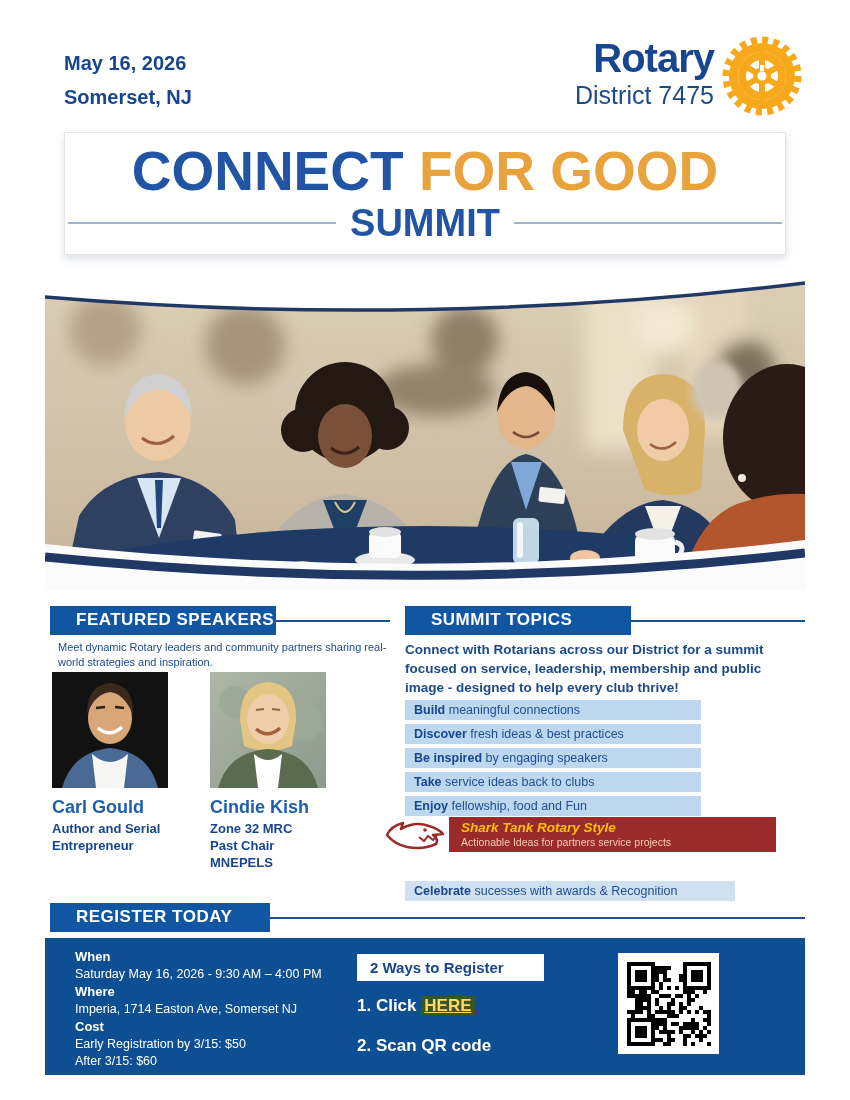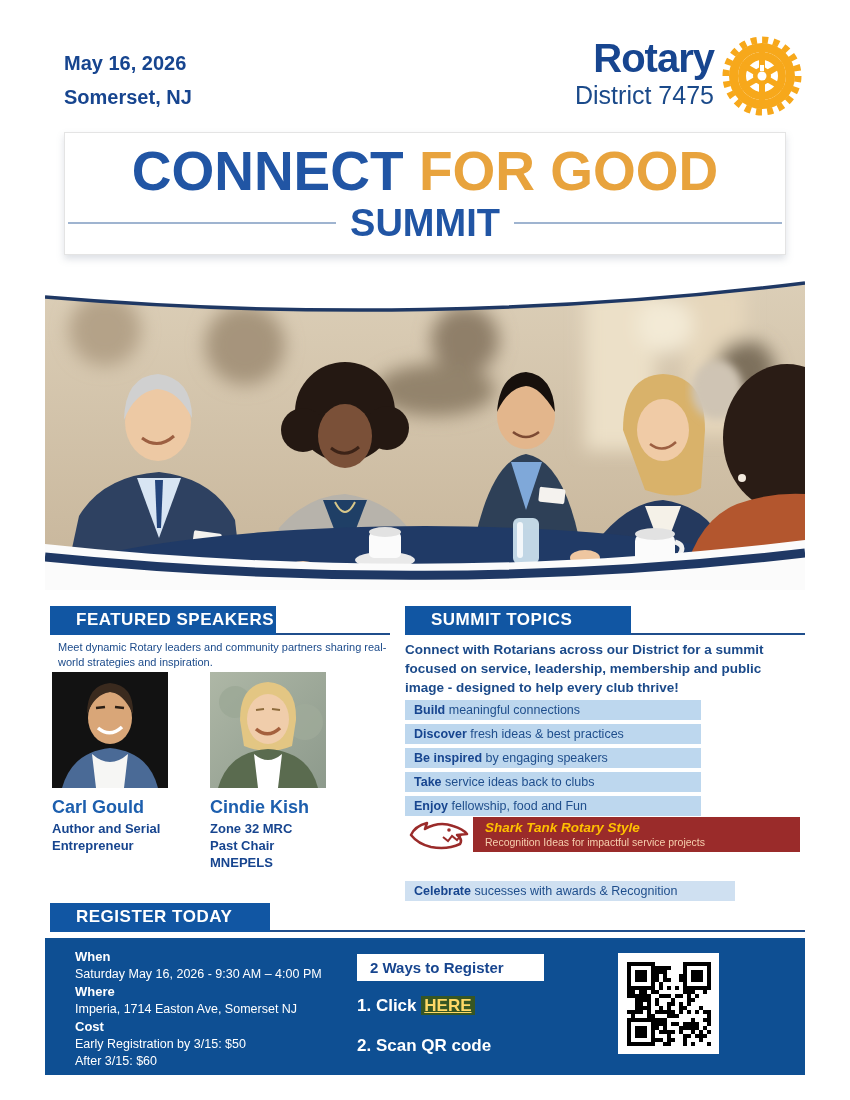--- a/index.html
+++ b/index.html
@@ -22,21 +22,21 @@
   .title-line1 { margin-top:8px; font-size:55px; font-weight:800; letter-spacing:0px; line-height:60px; }
   .w-connect { color:#2155a4; }
   .w-forgood { color:#e8a33d; }
   .title-line2 { display:flex; align-items:center; justify-content:center; margin-top:2px; }
   .title-line2 .rule { width:268px; border-top:2px solid #9fb4d0; }
   .w-summit { color:#2155a4; font-size:38px; font-weight:800; margin:0 14px; line-height:40px; }
   
   .photo { position:absolute; left:45px; top:270px; width:760px; height:320px; }
   .photo svg { display:block; width:760px; height:320px; }
   
-  .sec-row { position:absolute; display:flex; align-items:flex-end; }
+  .sec-row { position:absolute; display:flex; align-items:center; }
   .sec-banner { background:#1156a3; color:#ffffff; font-weight:700; font-size:17px;
     letter-spacing:0.5px; padding:4px 0 5px 26px; box-sizing:border-box; }
   .sec-line { flex:1; border-top:2px solid #1f4e8c; }
   .row-speakers { left:50px; top:606px; width:340px; }
   .row-speakers .sec-banner { width:226px; }
   .row-topics { left:405px; top:606px; width:400px; }
   .row-topics .sec-banner { width:226px; }
   .row-register { left:50px; top:903px; width:755px; }
   .row-register .sec-banner { width:220px; }
   
@@ -47,21 +47,21 @@
   .speaker-photo { width:116px; height:116px; display:block; }
   .speaker-name { margin-top:9px; font-size:18px; font-weight:800; color:#1d5fae; line-height:20px; }
   .speaker-role { margin-top:3px; font-size:13px; font-weight:700; color:#17458f; line-height:17px; }
   
   .topics-intro { position:absolute; left:405px; top:640px; width:392px;
     font-size:13.5px; font-weight:700; color:#1b4a8a; line-height:19px; }
   .topics-list { position:absolute; left:405px; top:700px; width:300px; }
   .topic-bar { width:296px; box-sizing:border-box; background:#bdd7ee; color:#1f4e8c;
     font-size:12.5px; padding:3px 4px 3px 9px; margin-bottom:4px; }
   .topic-bar b, .celebrate-bar b { font-weight:700; color:#17458f; }
-  .shark-row { position:absolute; left:405px; top:817px; width:395px; display:flex; align-items:stretch;justify-content:center; }
+  .shark-row { position:absolute; left:381px; top:817px; width:395px; display:flex; align-items:stretch;justify-content:center; }
   .shark-icon { width:68px; height:34px; flex:none; }
   .shark-banner { flex:1; background:#9a2b2a; padding:2px 10px 3px 12px; }
   .shark-title { color:#ffc000; font-style:italic; font-weight:800; font-size:13.5px; line-height:17px; }
   .shark-sub { color:#f6cfae; font-size:10.5px; line-height:13px; }
   .celebrate-bar { position:absolute; left:405px; top:881px; width:330px; box-sizing:border-box;
     background:#cfe0f1; color:#1f4e8c; font-size:12.5px; padding:3px 16px 3px 9px; }
   
   .register-box { position:absolute; left:45px; top:938px; width:760px; height:137px; background:#0e4f93; }
   .reg-details { position:absolute; left:30px; top:10px; color:#ffffff; }
   .reg-label { font-size:13px; font-weight:700; line-height:18px; }
@@ -290,21 +290,21 @@
   </div>
 
   <div class="shark-row">
     <svg class="shark-icon" viewBox="0 0 68 34">
       <path d="M6,18 Q10,9 22,6 L20,12 Q34,4 48,9 Q58,12 62,17 L52,18 Q58,22 55,27 Q42,33 26,30 Q13,27 6,18 Z" fill="#ffffff" stroke="#9a2b2a" stroke-width="2.5" stroke-linejoin="round"></path>
       <path d="M38,20 L43,24 L47,19 L52,23 L56,18" stroke="#9a2b2a" stroke-width="2" fill="none"></path>
       <circle cx="44" cy="13" r="1.8" fill="#9a2b2a"></circle>
     </svg>
     <div class="shark-banner">
       <div class="shark-title">Shark Tank Rotary Style</div>
-      <div class="shark-sub">Recognition Ideas for impactful service projects</div>
+      <div class="shark-sub">Actionable Ideas for partners service projects</div>
     </div>
   </div>
 
   <div class="celebrate-bar"><b>Celebrate</b><span> sucesses with awards &amp; Recognition</span></div>
 
   <div class="sec-row row-register">
     <div class="sec-banner">REGISTER TODAY</div>
     <div class="sec-line"></div>
   </div>
 

